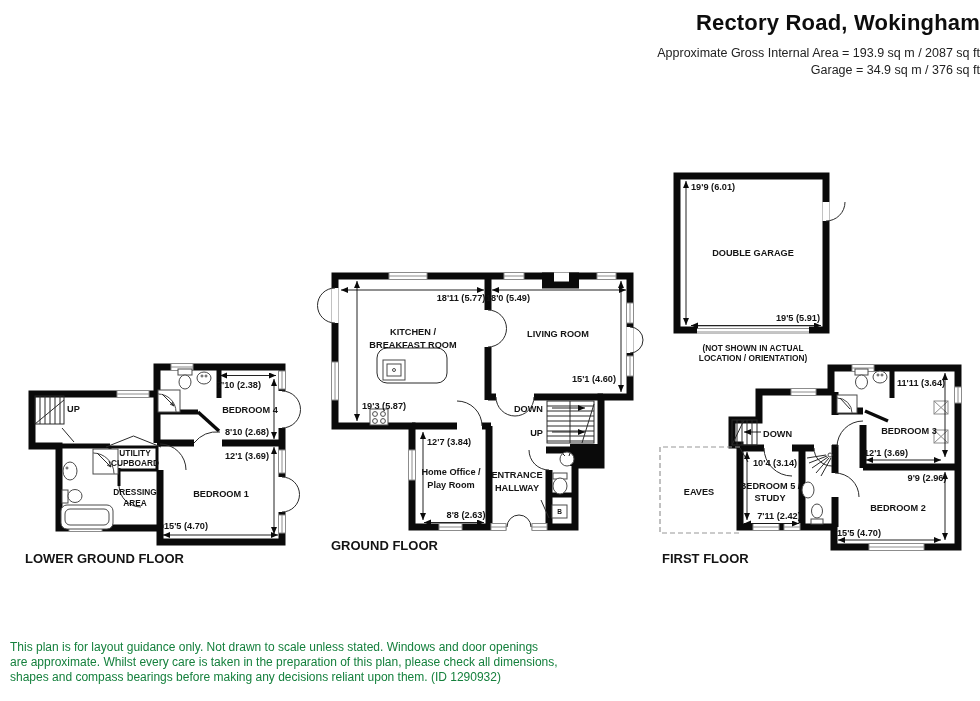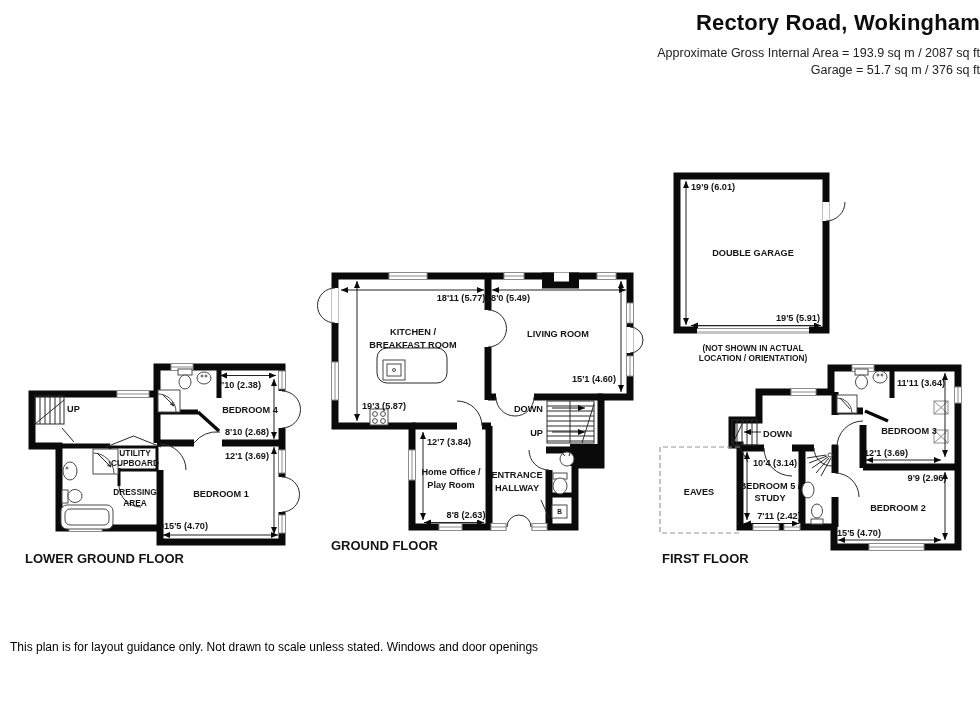--- a/index.html
+++ b/index.html
@@ -1,21 +1,21 @@
 <!DOCTYPE html>
 <html><head>
 <meta charset="utf-8">
 <style>
   html,body{margin:0;padding:0;background:#fff;}
   #page{position:relative;width:980px;height:701px;background:#fff;overflow:hidden;
         font-family:"Liberation Sans",sans-serif;color:#111;padding-left:14px;}
   #header{position:absolute;top:10px;right:14px;text-align:right;}
   #header .title{font-size:22px;font-weight:bold;letter-spacing:.2px;color:#0d0d0d;}
   #header .arealines{margin-top:9px;font-size:12.5px;line-height:16.5px;color:#222;text-align:right;}
-  #footer{position:absolute;left:10px;top:640px;font-size:12px;line-height:15px;color:#000000;}
+  #footer{position:absolute;left:10px;top:640px;font-size:12px;line-height:15px;color:#15803d;}
   svg text{fill:#141414;}
   .t  {font:bold 9.2px "Liberation Sans",sans-serif;text-anchor:middle;}
   .ts {font:bold 9.2px "Liberation Sans",sans-serif;text-anchor:start;}
   .te {font:bold 9.2px "Liberation Sans",sans-serif;text-anchor:end;}
   .sm {font:bold 8.3px "Liberation Sans",sans-serif;text-anchor:middle;}
   .bb {font:bold 6.5px "Liberation Sans",sans-serif;text-anchor:middle;}
   .fl {font:bold 13px "Liberation Sans",sans-serif;text-anchor:start;}
   .wall{fill:#fff;stroke:#0a0a0a;stroke-width:7;}
   .iw7{fill:none;stroke:#0a0a0a;stroke-width:7;}
   .iw5{fill:none;stroke:#0a0a0a;stroke-width:5;}
@@ -34,21 +34,21 @@
 </style>
 </head>
 <body>
 
 <div id="page">
 
   <div id="header">
     <div class="title">Rectory Road, Wokingham</div>
     <div class="arealines">
       <div>Approximate Gross Internal Area = 193.9 sq m / 2087 sq ft</div>
-      <div>Garage = 51.7 sq m / 376 sq ft</div>
+      <div>Garage = 34.9 sq m / 376 sq ft</div>
     </div>
   </div>
 
   <svg width="980" height="701" viewBox="0 0 980 701">
     <defs>
       <marker id="arr" markerUnits="userSpaceOnUse" markerWidth="8" markerHeight="7" refX="7" refY="3" orient="auto-start-reverse">
         <path d="M0 0 L7 3 L0 6 Z" fill="#0a0a0a"></path>
       </marker>
     </defs>
 
@@ -490,14 +490,16 @@
       <text class="ts" x="739" y="466">10'4 (3.14)</text>
       <text class="t" x="756" y="489">BEDROOM 5 /</text>
       <text class="t" x="756" y="501">STUDY</text>
       <text class="t" x="765" y="519">7'11 (2.42)</text>
       <text class="fl" x="648" y="563">FIRST FLOOR</text>
     </g>
   </svg>
 
   <div id="footer">
     <div>This plan is for layout guidance only. Not drawn to scale unless stated. Windows and door openings</div>
+    <div>are approximate. Whilst every care is taken in the preparation of this plan, please check all dimensions,</div>
+    <div>shapes and compass bearings before making any decisions reliant upon them. (ID 1290932)</div>
   </div>
 </div>
 
 </body></html>

